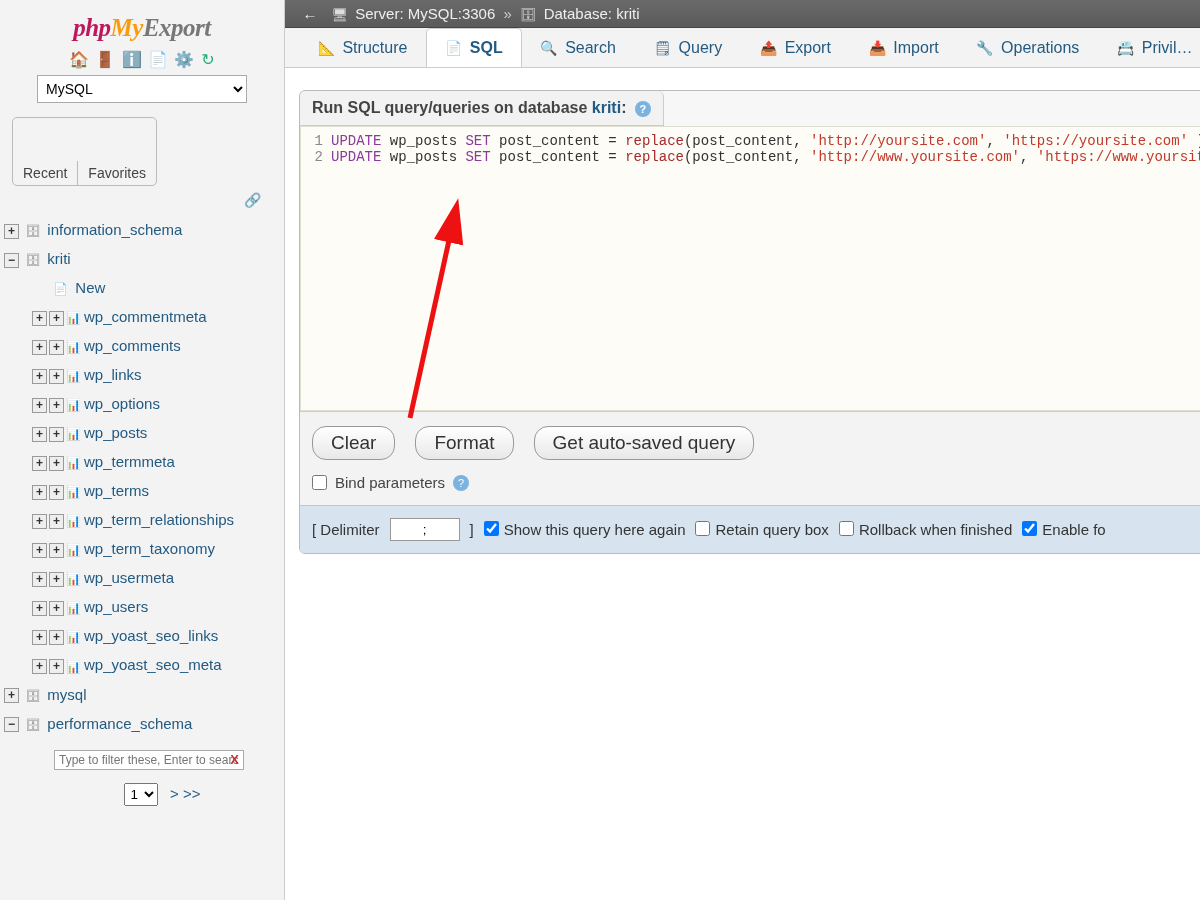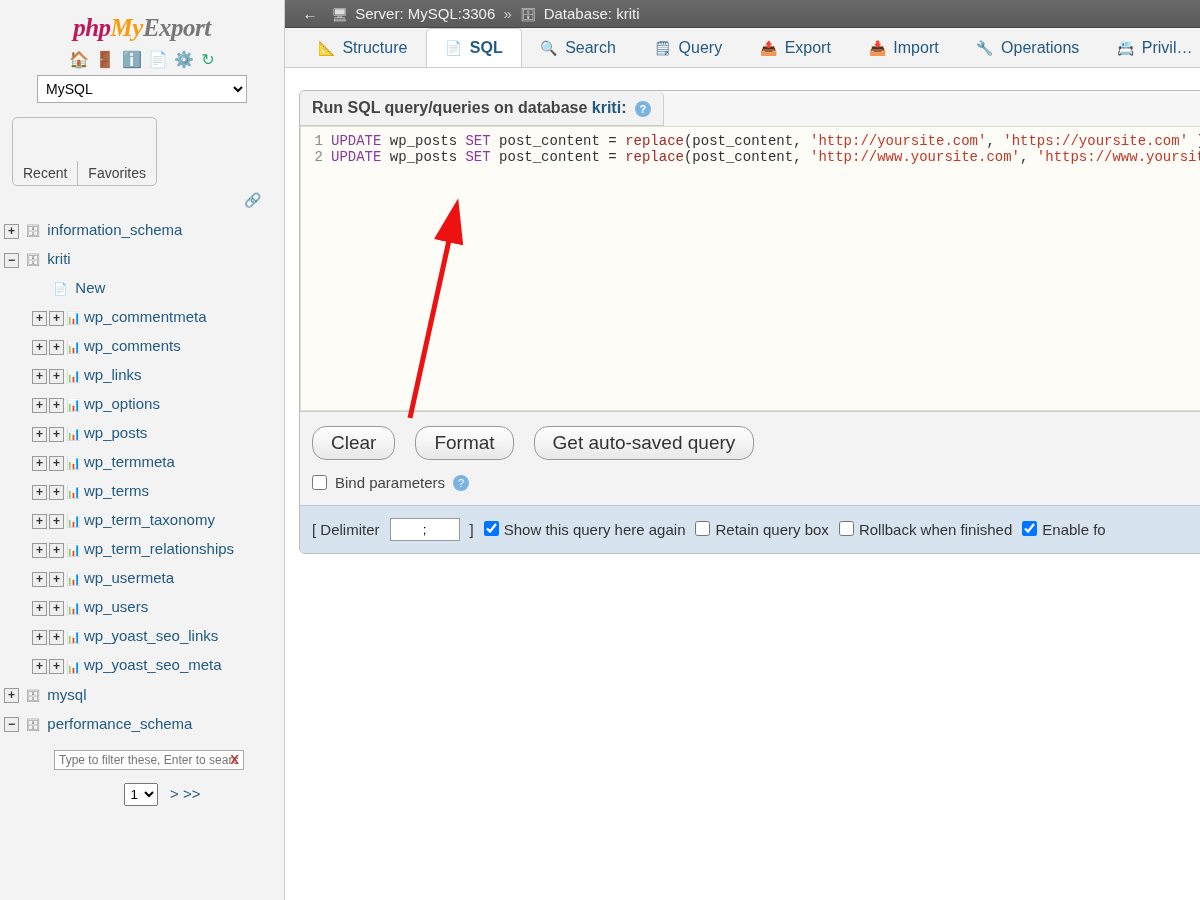--- a/index.html
+++ b/index.html
@@ -116,22 +116,22 @@
               <span class="picon">📄</span>
               <a>New</a>
             </li>
             <li><span class="toggle">+</span><span class="toggle">+</span><span class="picon">📊</span><a>wp_commentmeta</a></li>
             <li><span class="toggle">+</span><span class="toggle">+</span><span class="picon">📊</span><a>wp_comments</a></li>
             <li><span class="toggle">+</span><span class="toggle">+</span><span class="picon">📊</span><a>wp_links</a></li>
             <li><span class="toggle">+</span><span class="toggle">+</span><span class="picon">📊</span><a>wp_options</a></li>
             <li><span class="toggle">+</span><span class="toggle">+</span><span class="picon">📊</span><a>wp_posts</a></li>
             <li><span class="toggle">+</span><span class="toggle">+</span><span class="picon">📊</span><a>wp_termmeta</a></li>
             <li><span class="toggle">+</span><span class="toggle">+</span><span class="picon">📊</span><a>wp_terms</a></li>
+            <li><span class="toggle">+</span><span class="toggle">+</span><span class="picon">📊</span><a>wp_term_relationships</a></li>
             <li><span class="toggle">+</span><span class="toggle">+</span><span class="picon">📊</span><a>wp_term_taxonomy</a></li>
-            <li><span class="toggle">+</span><span class="toggle">+</span><span class="picon">📊</span><a>wp_term_relationships</a></li>
             <li><span class="toggle">+</span><span class="toggle">+</span><span class="picon">📊</span><a>wp_usermeta</a></li>
             <li><span class="toggle">+</span><span class="toggle">+</span><span class="picon">📊</span><a>wp_users</a></li>
             <li><span class="toggle">+</span><span class="toggle">+</span><span class="picon">📊</span><a>wp_yoast_seo_links</a></li>
             <li><span class="toggle">+</span><span class="toggle">+</span><span class="picon">📊</span><a>wp_yoast_seo_meta</a></li>
           </ul>
         </li>
         <li>
           <span class="toggle">+</span>
           <span class="picon dbicon">🗄</span>
           <a>mysql</a>

